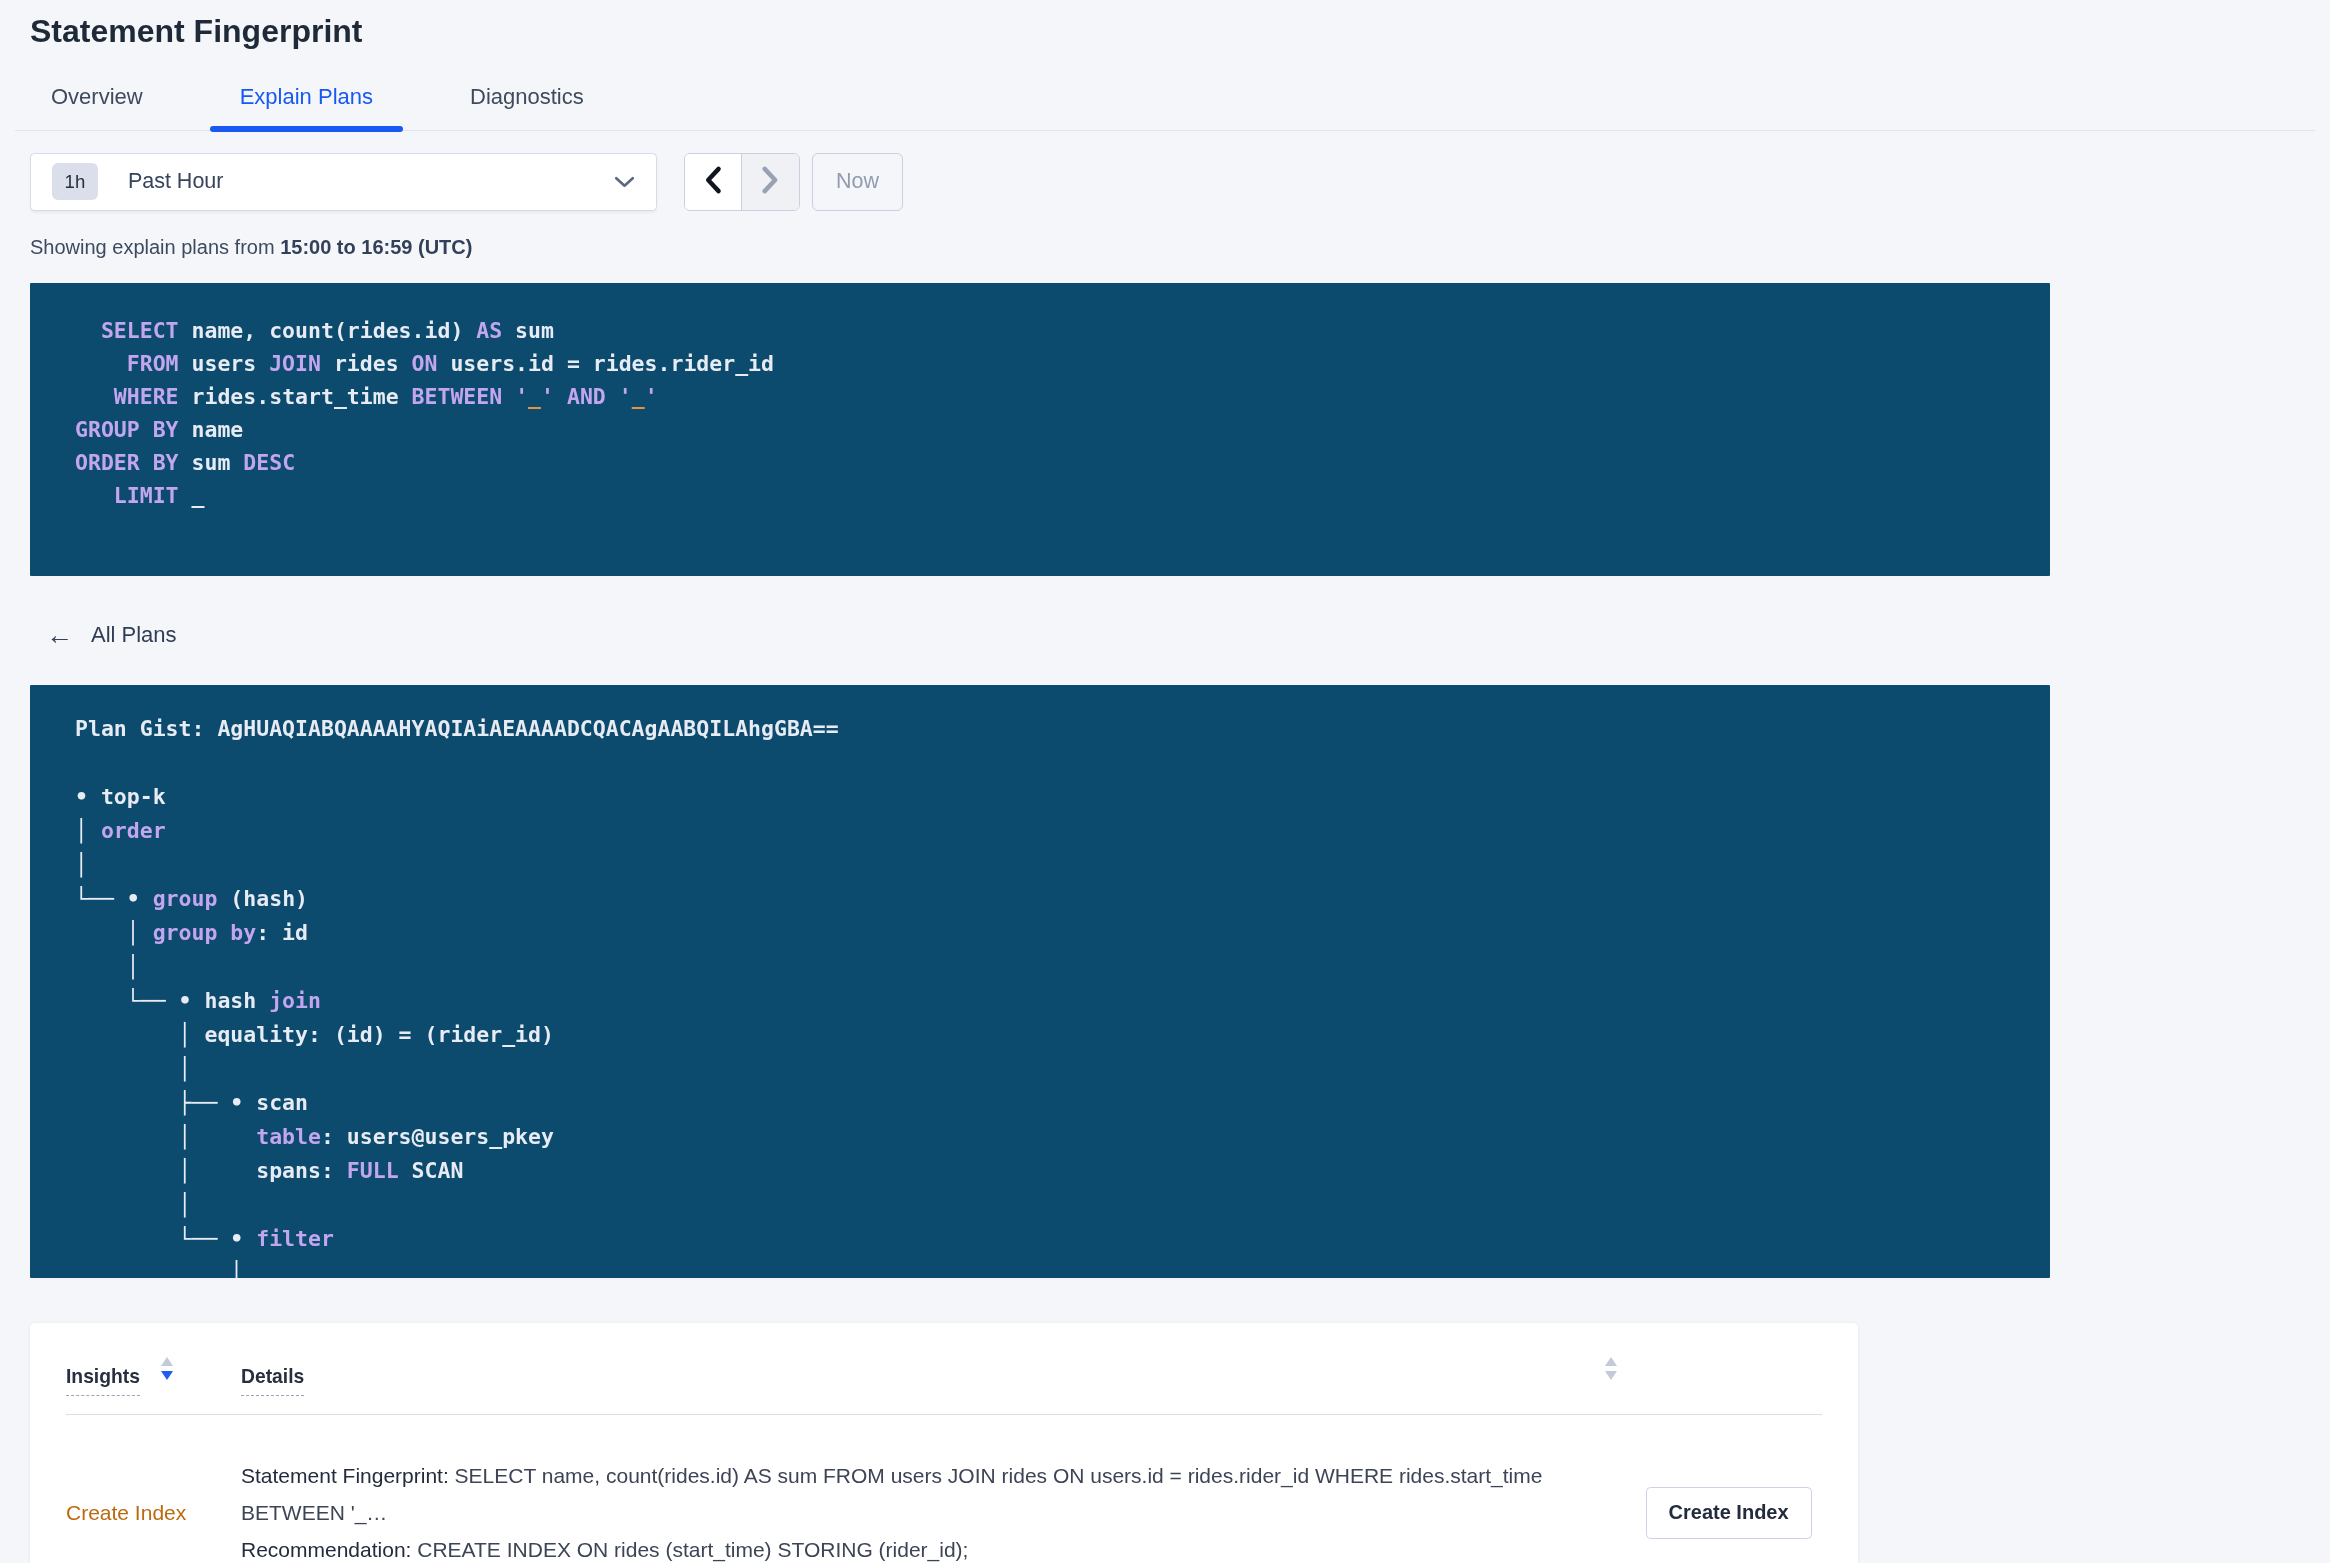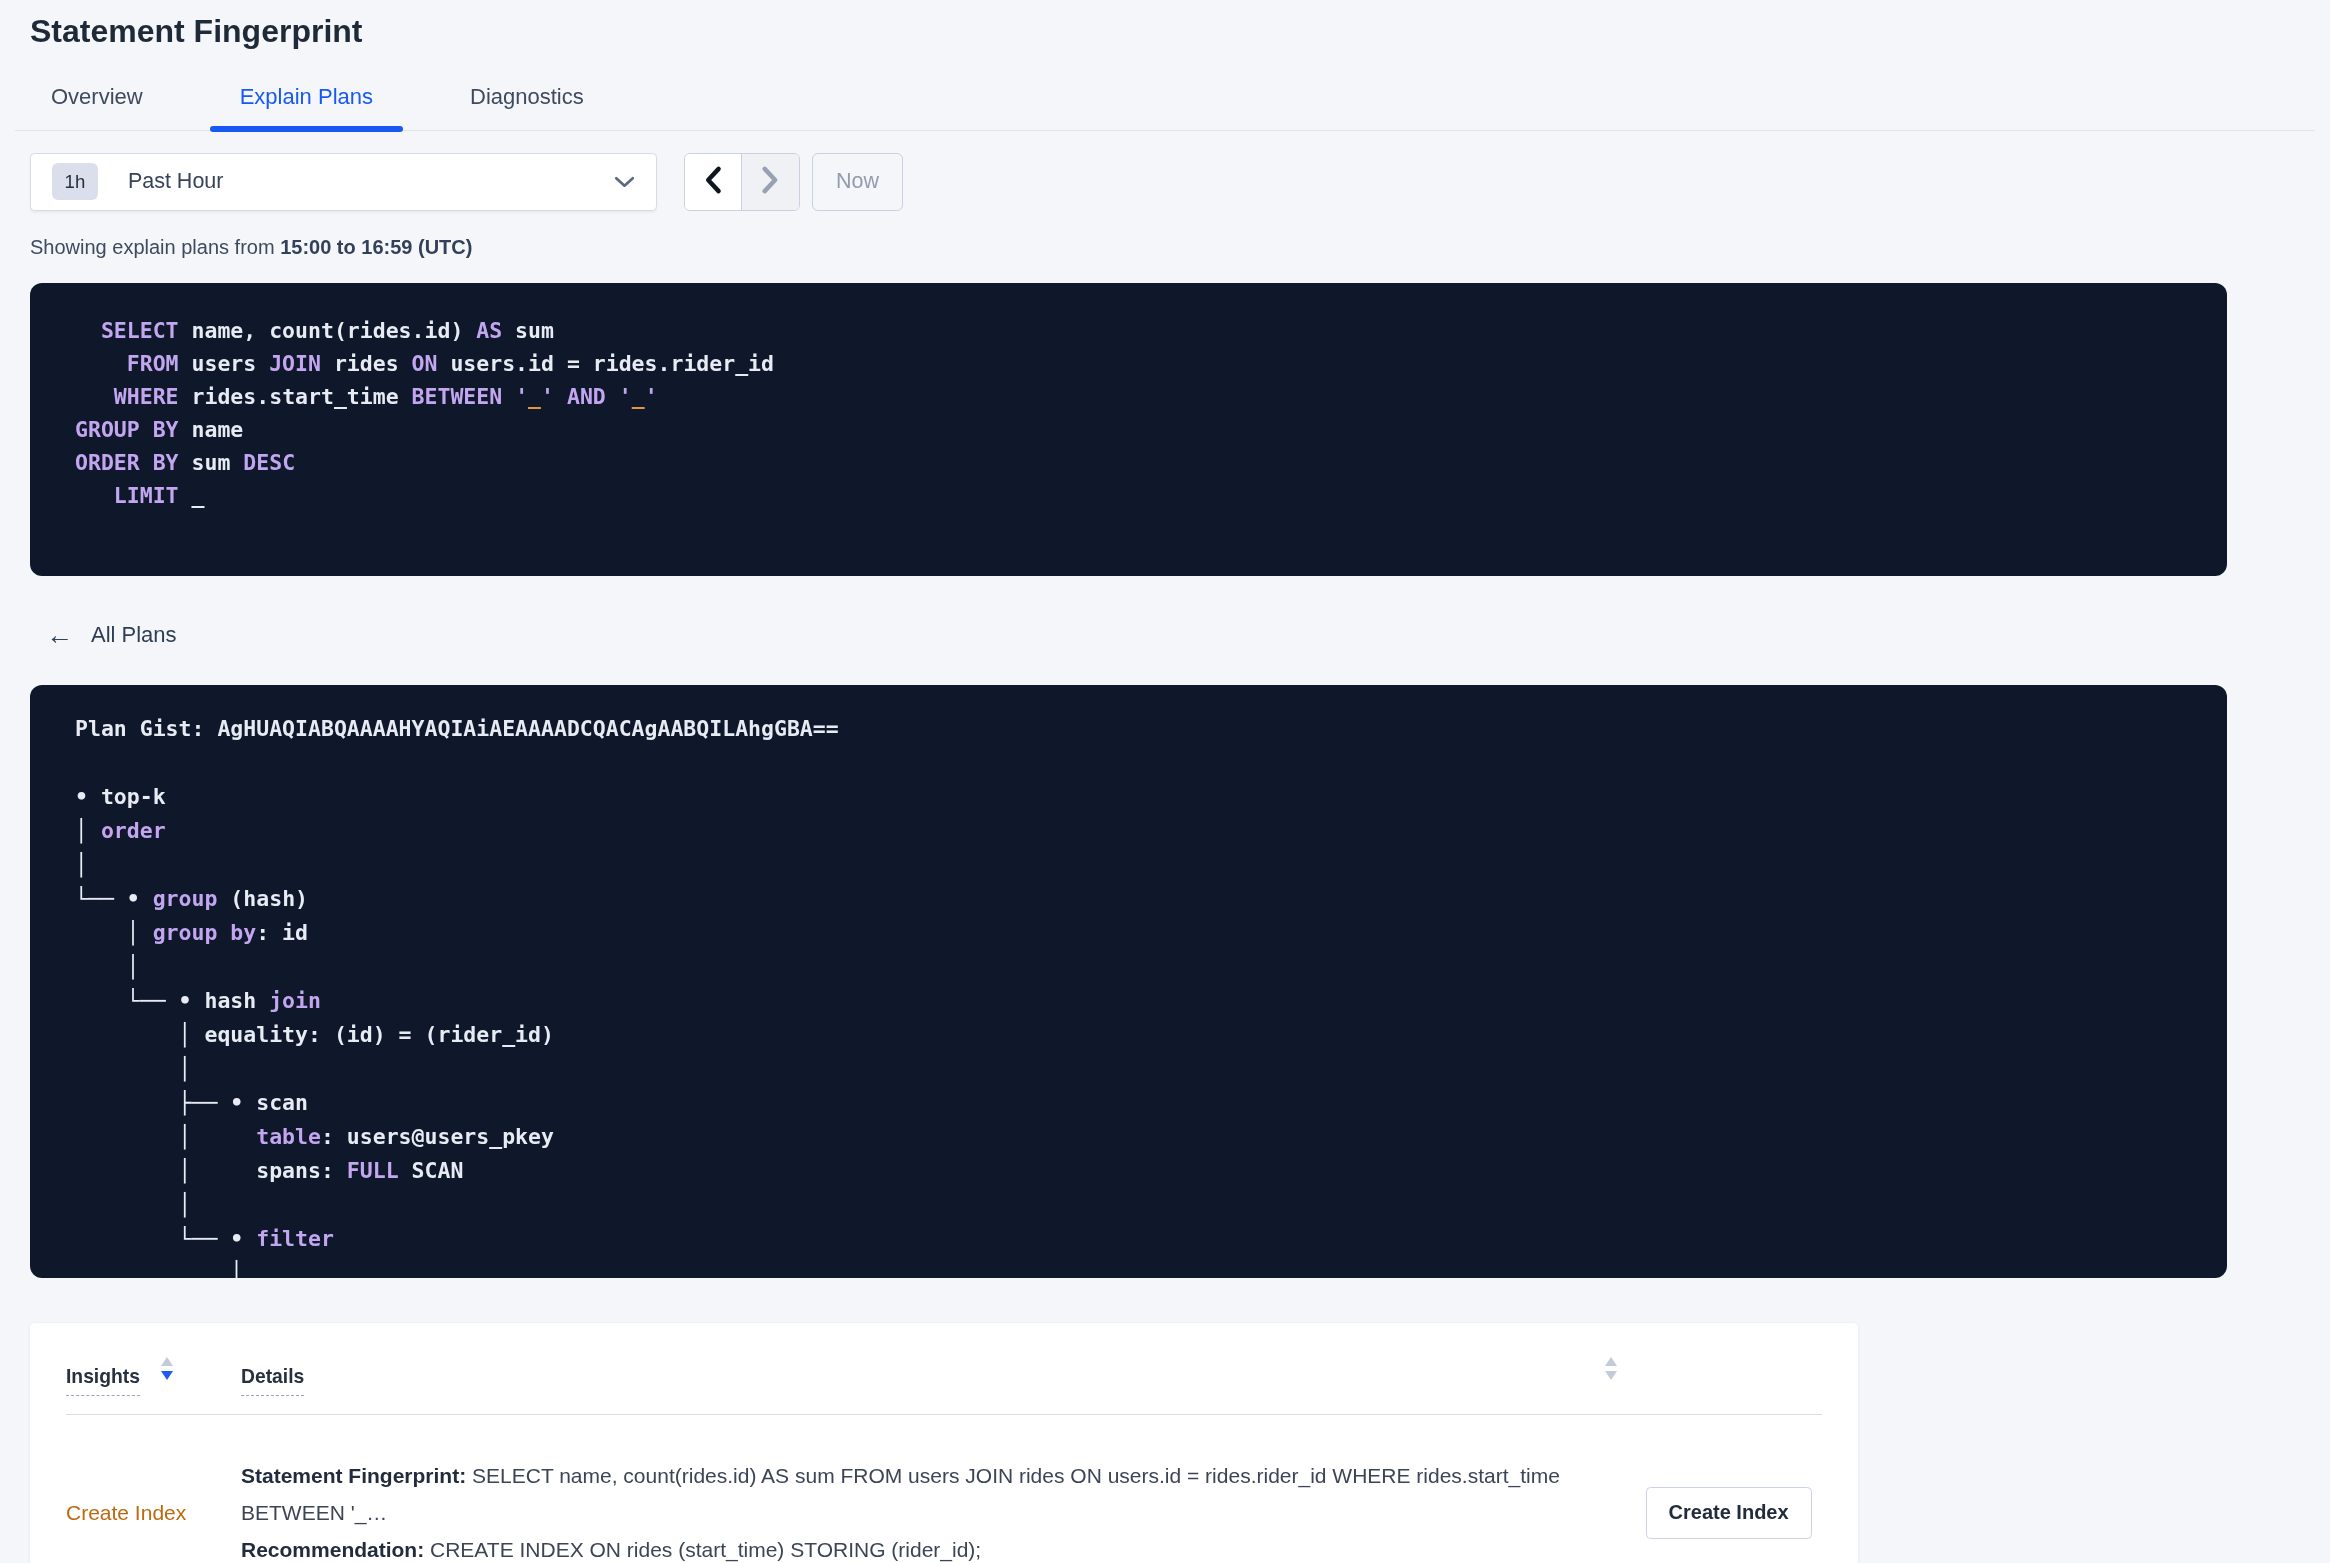--- a/index.html
+++ b/index.html
@@ -60,22 +60,22 @@
     border:0.7px solid #c8d1e2; border-radius:6px; background:transparent;
     color:#929cae; font-size:21.5px;
     display:flex; align-items:center; justify-content:center;
   }
 
   .showing { margin:25px 0 0 15px; font-size:20px; color:#3d4a60; }
   .showing b { font-weight:700; color:#33405a; }
 
   
   .code-card {
-    margin-left:15px; width:2197px;
-    background:#0f172a; border-radius:12px;
+    margin-left:15px; width:2020px;
+    background:#0c4a6e; border-radius:1px;
     font-family:"DejaVu Sans Mono","Liberation Mono",monospace;
     font-size:21.5px; font-weight:600; color:#e7ebf3;
   }
   .sql-card { margin-top:24px; padding:31px 30px 64px 45px; line-height:33px; }
   .plan-card { margin-top:37px; height:593px; overflow:hidden; padding:27px 30px 0 45px; line-height:34px; }
   .cl { white-space:pre; }
   .k { color:#c3a6f0; }
   .o { color:#e5933f; }
   .p { color:#e7ebf3; }
   .g { font-weight:700; }
@@ -104,21 +104,21 @@
   .sort { display:flex; flex-direction:column; gap:5.2px; margin-top:3px; cursor:pointer; }
   .tri { width:0; height:0; border-left:6.7px solid transparent; border-right:6.7px solid transparent; }
   .tri-up { border-bottom:9px solid #c3cbd9; }
   .tri-down { border-top:9px solid #1d5cf5; }
   .tri-down.gray { border-top-color:#c3cbd9; }
   .details-sort { margin-left:auto; margin-right:205px; }
   .h-div { border-bottom:0.7px solid #d8dde8; margin-top:18px; }
   .t-row { display:flex; align-items:center; padding:42px 0 37px 0; }
   .insight-link { width:175px; font-size:21px; color:#bd690e; cursor:pointer; }
   .details-cell { flex:1; font-size:21px; color:#3c4455; line-height:37px; }
-  .details-cell b { color:#232c3c; font-weight:700; }
+  .details-cell b { color:#232c3c; font-weight:400; }
   .action-btn {
     margin-left:22px; margin-right:10.4px;
     background:#fff; border:0.7px solid #cbd3e2; border-radius:4.5px;
     font-size:20px; font-weight:600; color:#232c3c;
     padding:0 22px; height:52px;
     display:flex; align-items:center; white-space:nowrap; cursor:pointer;
   }
 </style>
 </head>
 <body>

